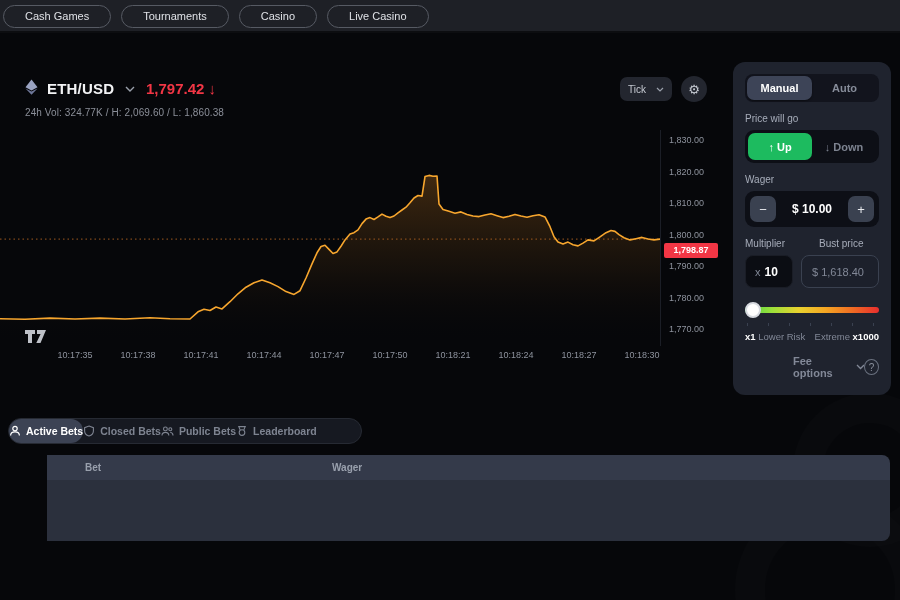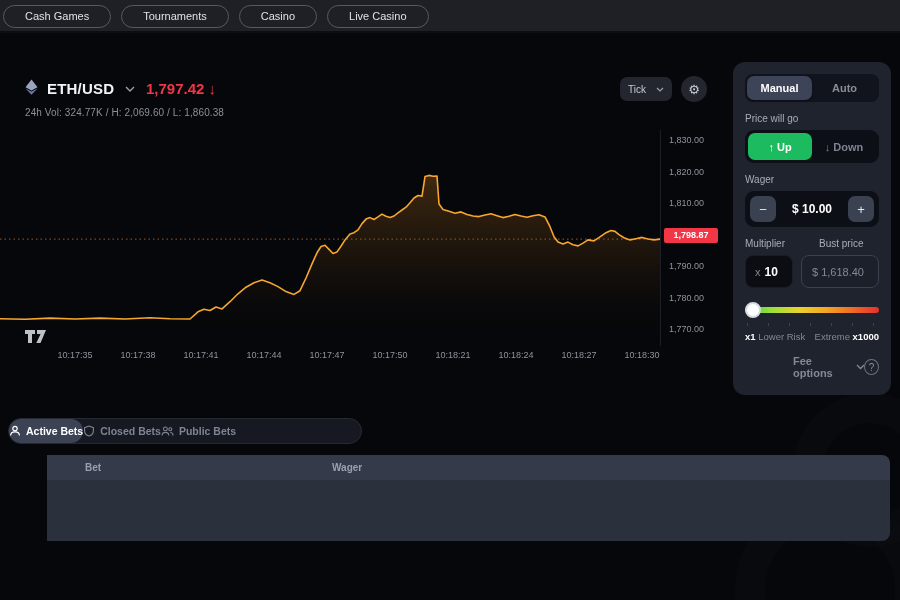--- a/index.html
+++ b/index.html
@@ -137,21 +137,21 @@
   </svg>
 
   <div class="y-axis">
     <span class="y-tick" style="top: 5px;">1,830.00</span>
     <span class="y-tick" style="top: 37px;">1,820.00</span>
     <span class="y-tick" style="top: 68px;">1,810.00</span>
     <span class="y-tick" style="top: 100px;">1,800.00</span>
     <span class="y-tick" style="top: 131px;">1,790.00</span>
     <span class="y-tick" style="top: 163px;">1,780.00</span>
     <span class="y-tick" style="top: 194px;">1,770.00</span>
-    <div id="price-tag" class="price-tag" style="top: 98px;">1,798.87</div>
+    <div id="price-tag" class="price-tag" style="top: 113px;">1,798.87</div>
   </div>
 
   <div class="x-axis">
     <span class="x-label" style="left: 75px;">10:17:35</span>
     <span class="x-label" style="left: 138px;">10:17:38</span>
     <span class="x-label" style="left: 201px;">10:17:41</span>
     <span class="x-label" style="left: 264px;">10:17:44</span>
     <span class="x-label" style="left: 327px;">10:17:47</span>
     <span class="x-label" style="left: 390px;">10:17:50</span>
     <span class="x-label" style="left: 453px;">10:18:21</span>
@@ -248,20 +248,27 @@
     </div>
     <div class="bet-tab">
       <svg width="13" height="12" viewBox="0 0 13 12">
         <circle cx="4.4" cy="3.9" r="1.9" fill="none" stroke="currentColor" stroke-width="1.1"></circle>
         <path d="M1 10.6c0-2 1.5-3.2 3.4-3.2s3.4 1.2 3.4 3.2" fill="none" stroke="currentColor" stroke-width="1.1"></path>
         <circle cx="9.3" cy="4.2" r="1.5" fill="none" stroke="currentColor" stroke-width="1.1"></circle>
         <path d="M9.2 7.3c1.7.2 2.8 1.4 2.8 3.2" fill="none" stroke="currentColor" stroke-width="1.1"></path>
       </svg>
       <span>Public Bets</span>
     </div>
+    <div class="bet-tab">
+      <svg width="12" height="12" viewBox="0 0 12 12">
+        <circle cx="6" cy="7.6" r="2.8" fill="none" stroke="currentColor" stroke-width="1.1"></circle>
+        <path d="M4.2 5L2.8 1.6h6.4L7.8 5" fill="none" stroke="currentColor" stroke-width="1.1"></path>
+      </svg>
+      <span>Leaderboard</span>
+    </div>
   </div>
 
   <div class="bets-table">
     <div class="t-head">
       <span class="c1">Bet</span>
       <span class="c2">Wager</span>
     </div>
     <div class="t-body"></div>
   </div>
 

